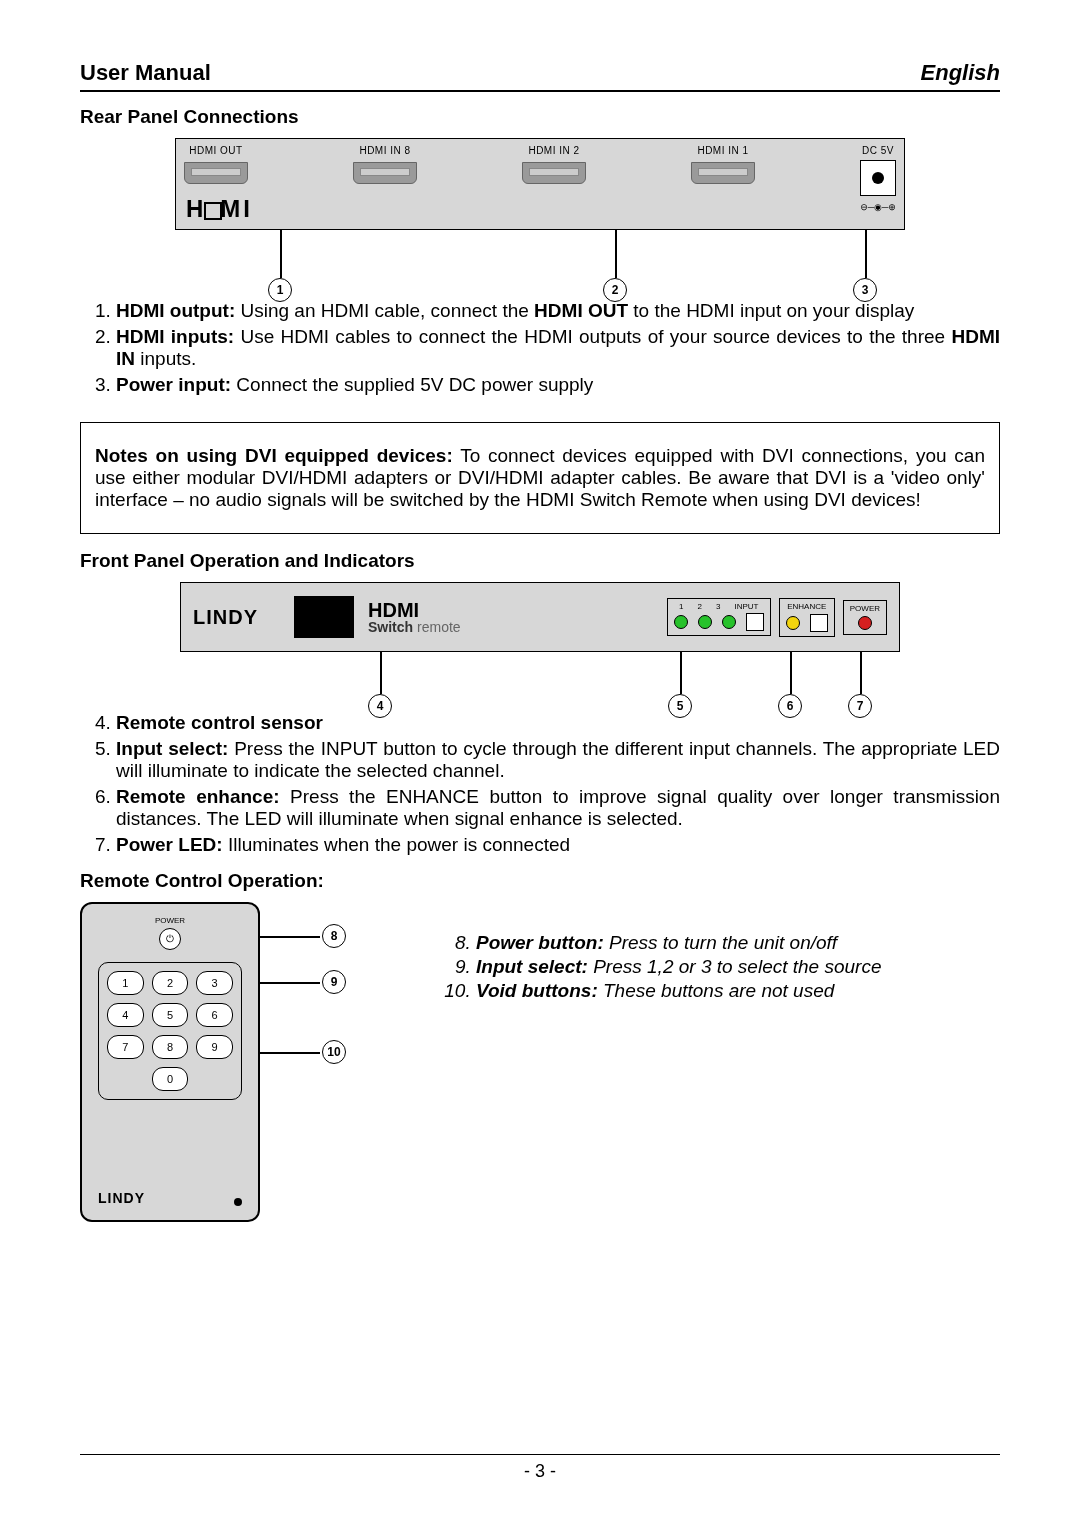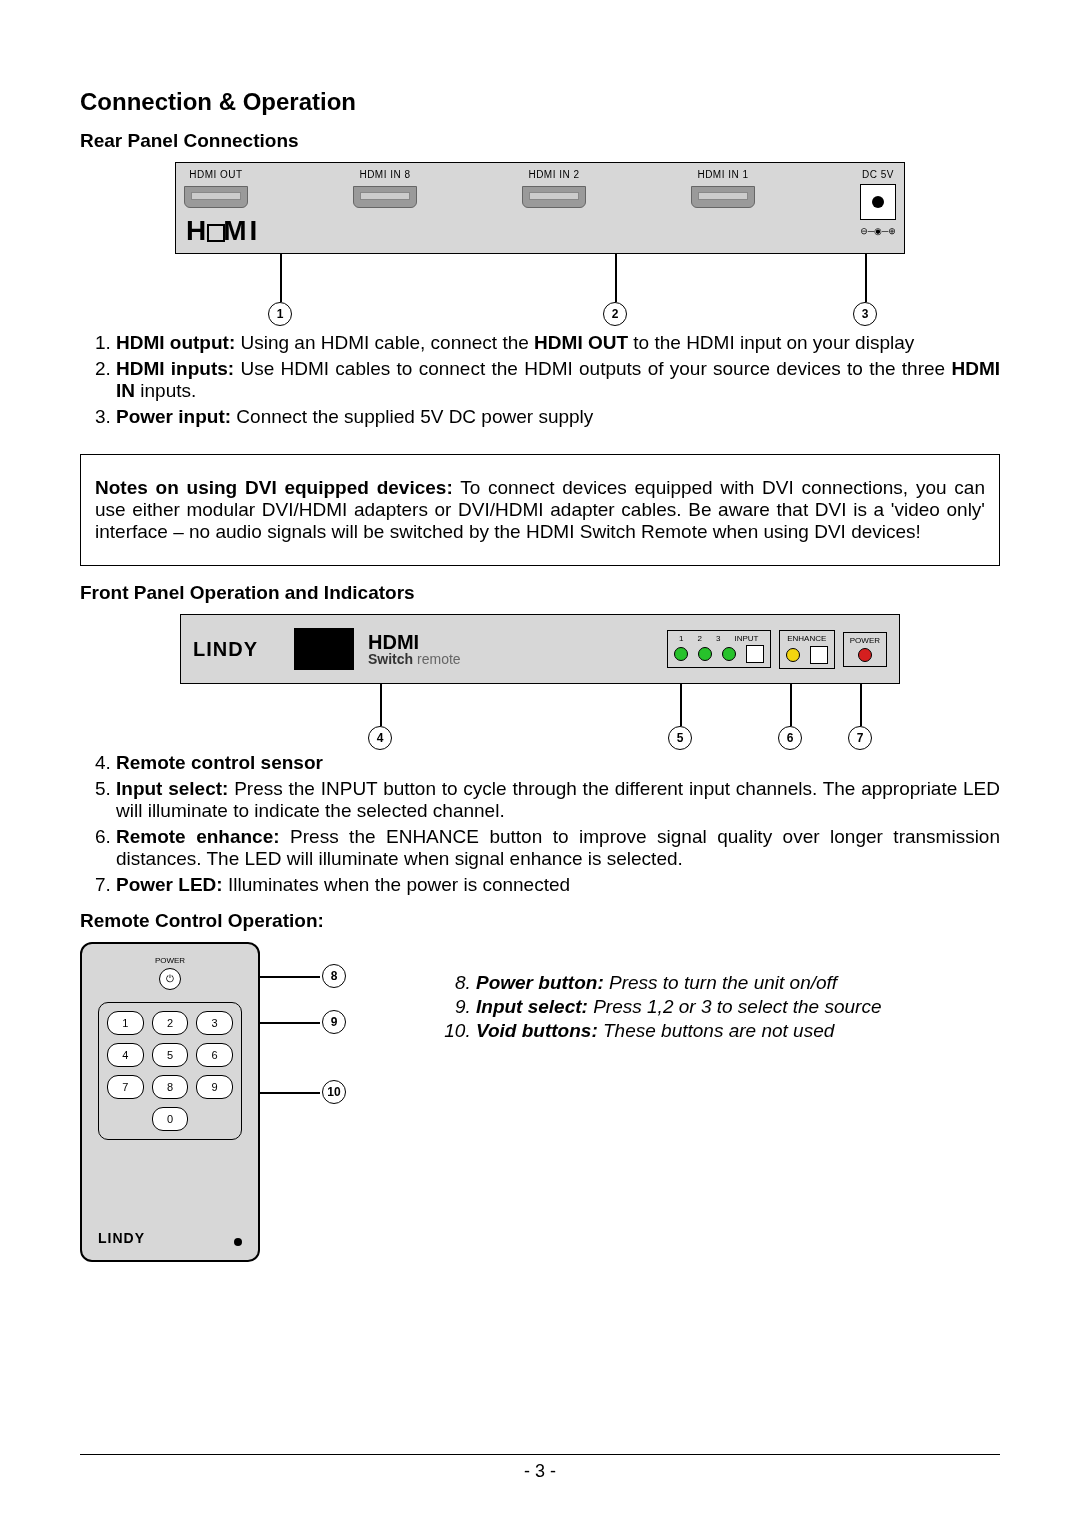--- a/index.html
+++ b/index.html
@@ -50,32 +50,32 @@
   .hdmi-port::before{
     content:""; position:absolute; left:6px; right:6px; top:5px; height:6px;
     background:#ccc; border:1px solid #888;
   }
   .dc-jack { width:34px; height:34px; border:1.5px solid #000; background:#fff;
     display:flex; align-items:center; justify-content:center; margin-top:-2px;}
   .dc-jack .dot{ width:12px;height:12px;background:#000;border-radius:50%;}
   .dc-polarity{ font-size:9px; margin-top:6px;}
   .hdmi-logo {
     position:absolute; left:10px; bottom:6px;
-    font-family: Arial; font-weight:bold; font-size:28px; letter-spacing:3px;
+    font-family: Arial; font-weight:bold; font-size:24px; letter-spacing:3px;
   }
   .hdmi-logo .box{ display:inline-block; width:14px;height:14px;border:2px solid #000; vertical-align:middle; margin:0 -2px;}
 
   .callouts { width: 730px; margin: 0 auto; position:relative; height:70px;}
   .callouts .line { position:absolute; width:1.5px; background:#000; top:0;}
   .callouts .bubble{
     position:absolute; width:22px;height:22px;border:1.5px solid #000;border-radius:50%;
     display:flex;align-items:center;justify-content:center;font-size:12px;font-weight:bold;
     background:#fff; top:48px; transform:translateX(-50%);
   }
-  ol.desc { padding-left: 36px; margin: 8px 0; font-size:19px; }
+  ol.desc { padding-left: 36px; margin: 0 0; font-size:19px; }
   ol.desc li { margin-bottom: 4px; text-align: justify; }
   ol.desc li .lead { font-weight:bold; }
 
   .note-box {
     border:1.5px solid #000; padding: 22px 14px; font-size:19px; text-align:justify;
     margin: 26px 0 16px 0;
   }
   .note-box .lead { font-weight:bold; }
 
   
@@ -137,22 +137,25 @@
   .footer{
     position:absolute; left:80px; right:80px; bottom:46px;
     border-top: 1.5px solid #000; text-align:center; padding-top:6px; font-size:18px;
   }
 </style>
 </head>
 <body>
 
 <div class="page">
 
-
-  <h2 class="sect">Connection &amp; Operation</h2>
+  <div class="header-row">
+    <span>User Manual</span>
+    <span class="header-right">English</span>
+  </div>
+
 
   <div class="subhead">Rear Panel Connections</div>
 
   <div class="rear-panel">
     <div class="port-col">
       <div class="port-label">HDMI OUT</div>
       <div class="hdmi-port"></div>
     </div>
     <div class="port-col">
       <div class="port-label">HDMI IN 8</div>

